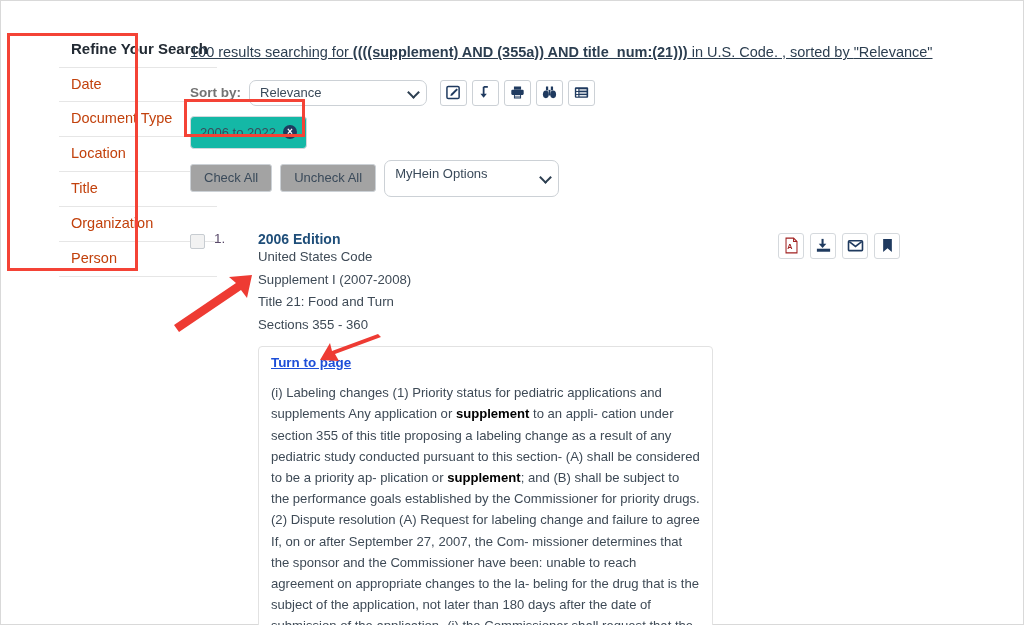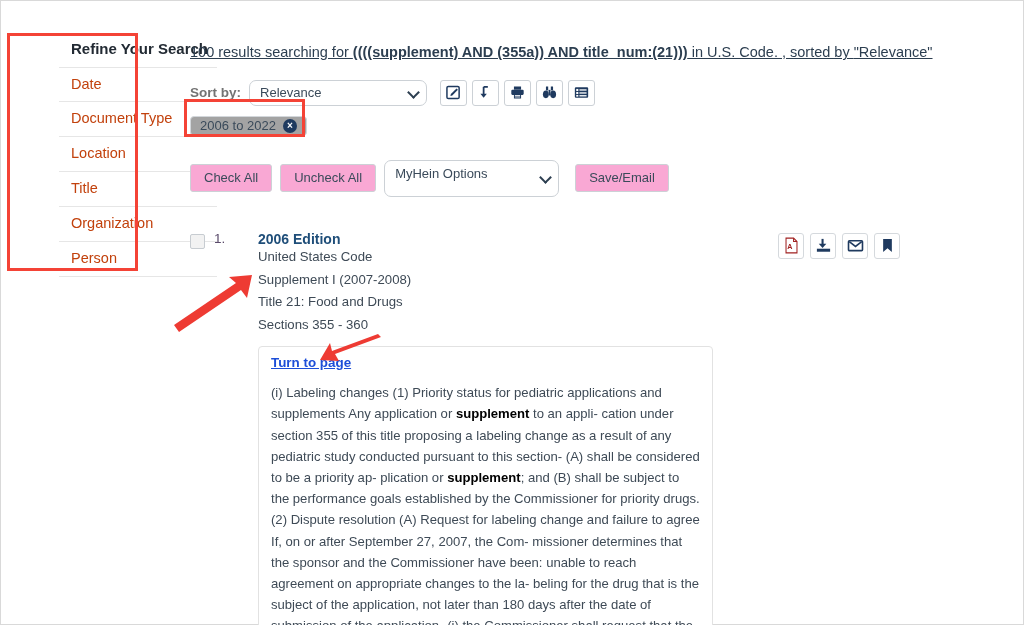--- a/index.html
+++ b/index.html
@@ -130,22 +130,22 @@
   }
   .icon-btn svg { display: block; }
 
   
   .chip-row { margin-bottom: 14px; height: 30px; }
   .chip {
     display: inline-flex;
     align-items: center;
     border: 1px solid #d3d7db;
     border-radius: 4px;
-    background: #a3a3a3;
-    height: 20px;
+    background: #14b8a6;
+    height: 33px;
     padding: 0 9px;
     font-size: 13px;
     color: #3a4a5a;
     box-sizing: border-box;
   }
   .chip .chip-label { margin-right: 7px; }
   .chip-x {
     width: 14px; height: 14px;
     border-radius: 50%;
     background: #1f3a5f;
@@ -160,21 +160,21 @@
 
   
   .action-row {
     display: flex;
     align-items: center;
     margin-bottom: 34px;
   }
   .btn {
     border: 1px solid #ccd1d6;
     border-radius: 3px;
-    background: #f9a8d4;
+    background: #a3a3a3;
     height: 28px;
     line-height: 26px;
     padding: 0 13px;
     font-size: 13px;
     color: #3a4a5a;
     margin-right: 8px;
     cursor: pointer;
     box-sizing: border-box;
     font-family: "Liberation Sans", sans-serif;
     white-space: nowrap;
@@ -348,32 +348,31 @@
       </span>
     </div>
 
     <div class="action-row">
       <button class="btn">Check All</button>
       <button class="btn">Uncheck All</button>
       <div class="select-box" id="myhein-select">
         <span>MyHein Options</span>
         <span class="caret"></span>
       </div>
-      <button class="btn">Save/Email</button>
     </div>
 
     <div class="result">
       <span class="chk"></span>
       <span class="num">1.</span>
 
       <div class="result-body">
         <div class="rtitle">2006 Edition</div>
         <div class="rline">United States Code</div>
         <div class="rline">Supplement I (2007-2008)</div>
-        <div class="rline">Title 21: Food and Drugs</div>
+        <div class="rline">Title 21: Food and Turn</div>
         <div class="rline">Sections 355 - 360</div>
 
         <div class="snippet">
           <span class="turn-link">Turn to page</span>
           <div class="snippet-text"><span>(i) Labeling changes (1) Priority status for pediatric applications and supplements Any application or </span><b>supplement</b><span> to an appli- cation under section 355 of this title proposing a labeling change as a result of any pediatric study conducted pursuant to this section- (A) shall be considered to be a priority ap- plication or </span><b>supplement</b><span>; and (B) shall be subject to the performance goals established by the Commissioner for priority drugs. (2) Dispute resolution (A) Request for labeling change and failure to agree If, on or after September 27, 2007, the Com- missioner determines that the sponsor and the Commissioner have been: unable to reach agreement on appropriate changes to the la- beling for the drug that is the subject of the application, not later than 180 days after the date of submission of the application- (i) the Commissioner shall request that the sponsor of the application make any labeling change that the Commissioner de- termines to be appropriate; and (ii) if the sponsor of the application does not agree within 30 days after the Commis- sioner's request to make a labeling change § </span></div>
         </div>
 
       </div>
 
       <div class="right-icons">

